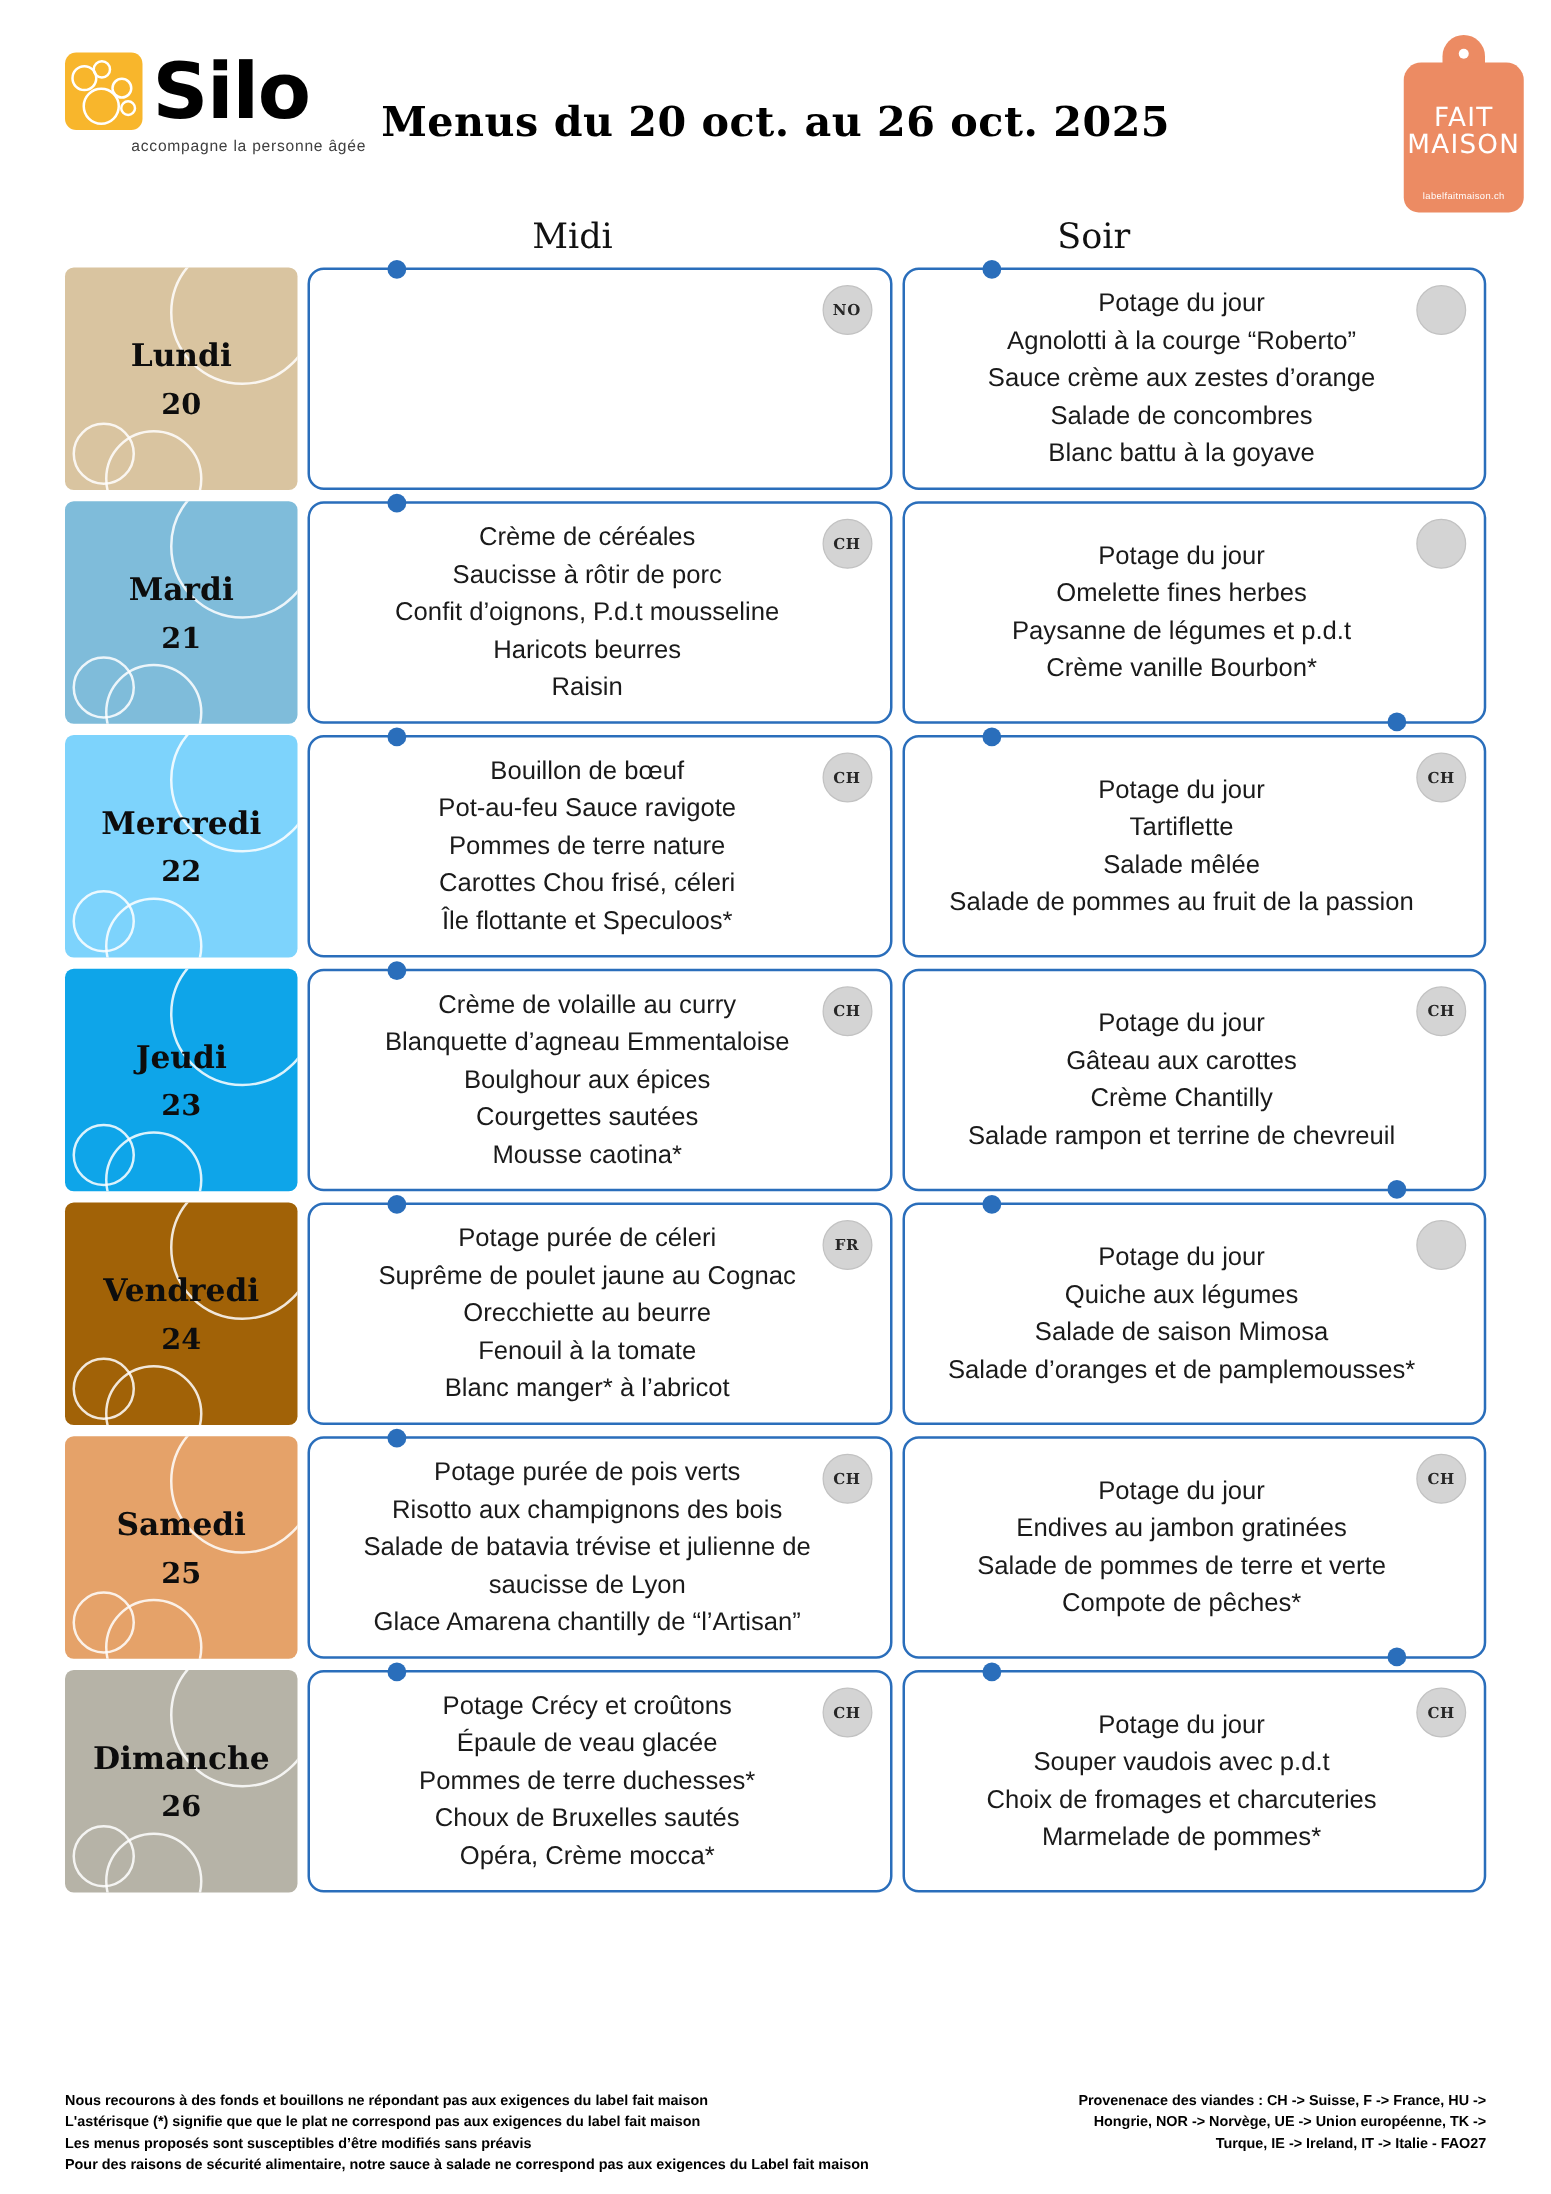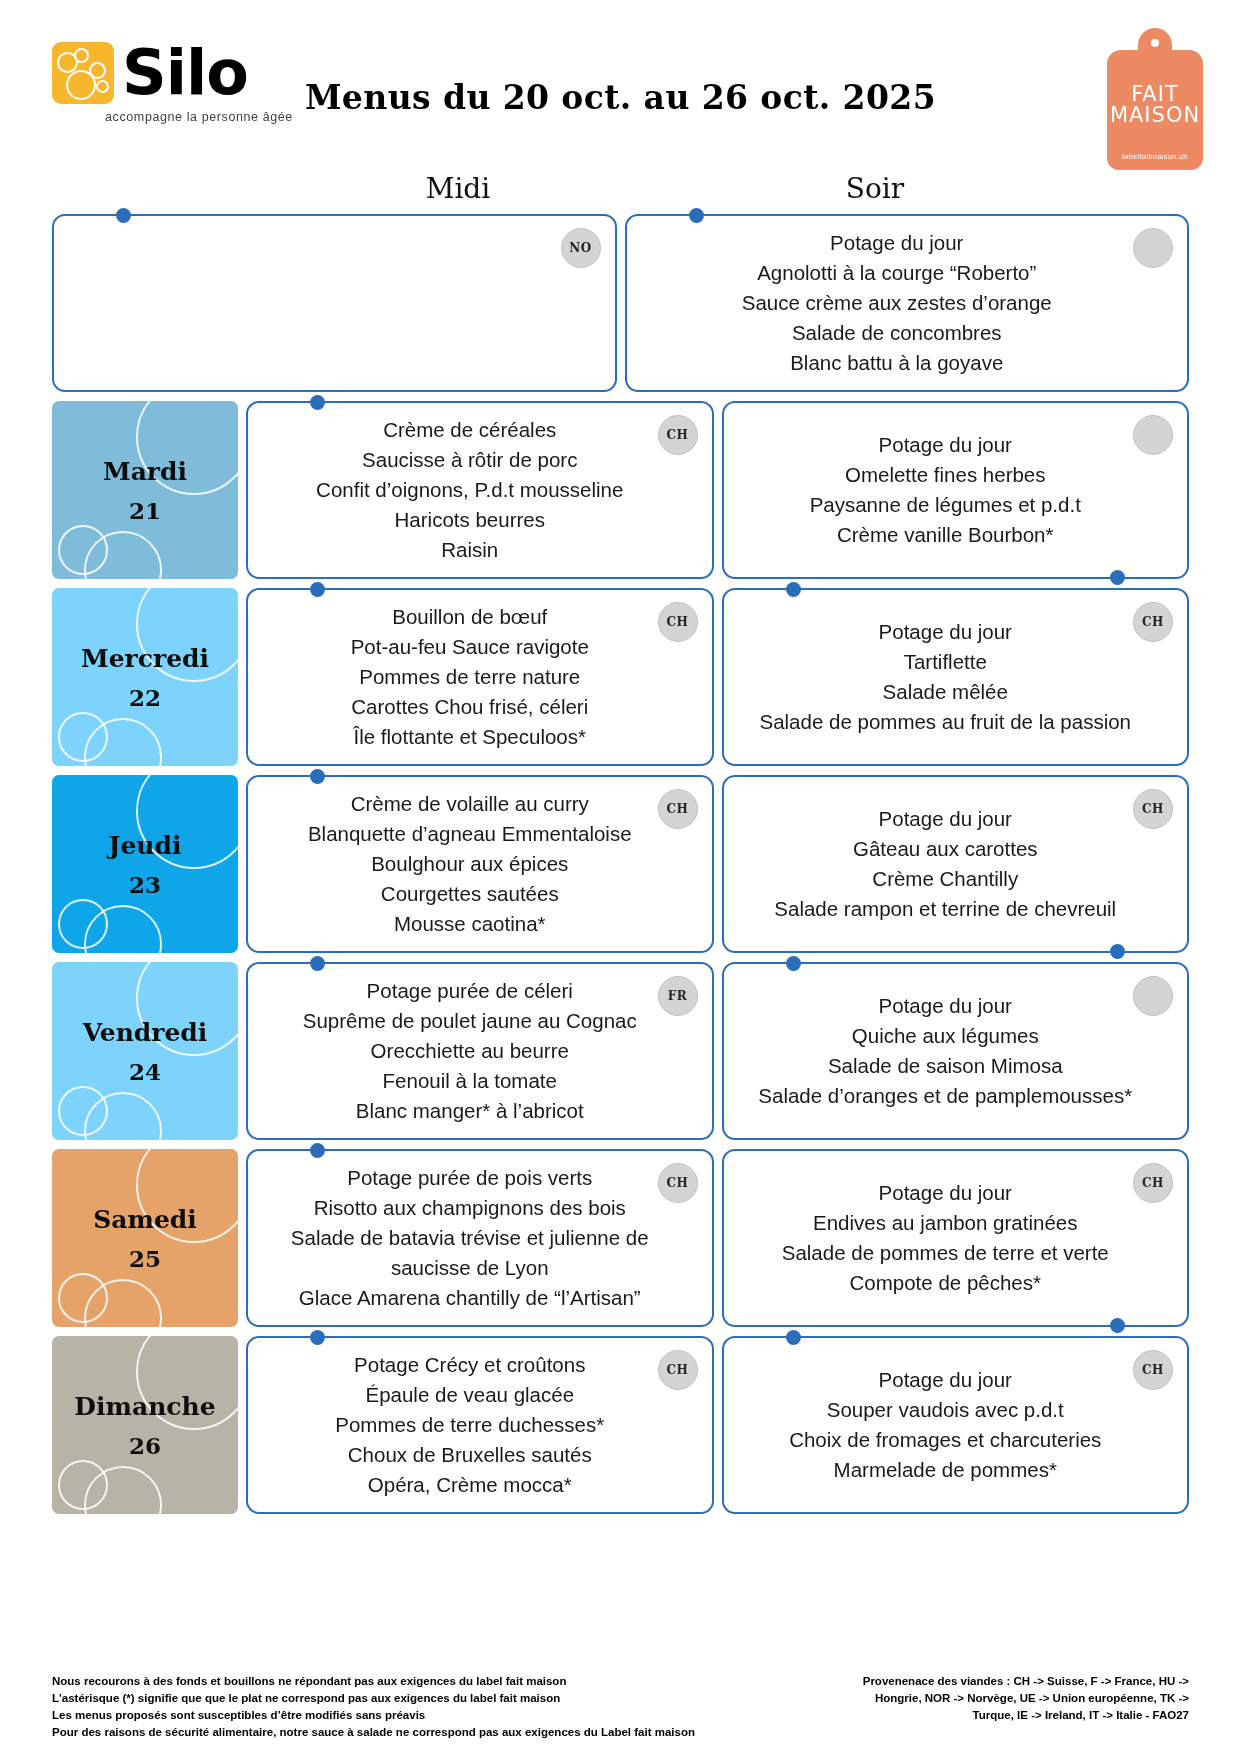--- a/index.html
+++ b/index.html
@@ -79,21 +79,21 @@
     font-family: "DejaVu Serif", serif;
     font-size: 33px;
     font-weight: bold;
     letter-spacing: 0.4px;
     color: #000000;
   }
 
   
   .fm-logo {
     position: absolute;
-    right: 62px;
+    right: 46px;
     top: 28px;
     width: 72px;
     height: 142px;
   }
   .fm-board {
     position: absolute;
     left: 0;
     top: 22px;
     width: 96px;
     height: 120px;
@@ -326,20 +326,27 @@
   </div>
 </div>
 
 <div class="col-heads">
   <div class="col-head midi">Midi</div>
   <div class="col-head soir">Soir</div>
 </div>
 
 <div class="grid">
     <div class="day-row">
+      <div class="day-cell" style="background: rgb(217, 196, 160);">
+        <span class="deco deco-a"></span>
+        <span class="deco deco-b"></span>
+        <span class="deco deco-c"></span>
+        <div class="day-name">Lundi</div>
+        <div class="day-num">20</div>
+      </div>
       <div class="menu-card">
         <div class="origin-badge">NO</div>
       </div>
       <div class="menu-card">
         <div class="menu-lines">
           <div>Potage du jour</div>
           <div>Agnolotti à la courge “Roberto”</div>
           <div>Sauce crème aux zestes d’orange</div>
           <div>Salade de concombres</div>
           <div>Blanc battu à la goyave</div>
@@ -425,21 +432,21 @@
         <div class="menu-lines">
           <div>Potage du jour</div>
           <div>Gâteau aux carottes</div>
           <div>Crème Chantilly</div>
           <div>Salade rampon et terrine de chevreuil</div>
         </div>
         <div class="origin-badge">CH</div>
       </div>
     </div>
     <div class="day-row">
-      <div class="day-cell" style="background: #7dd3fc;">
+      <div class="day-cell" style="background: #a16207;">
         <span class="deco deco-a"></span>
         <span class="deco deco-b"></span>
         <span class="deco deco-c"></span>
         <div class="day-name">Vendredi</div>
         <div class="day-num">24</div>
       </div>
       <div class="menu-card">
         <div class="menu-lines">
           <div>Potage purée de céleri</div>
           <div>Suprême de poulet jaune au Cognac</div>

